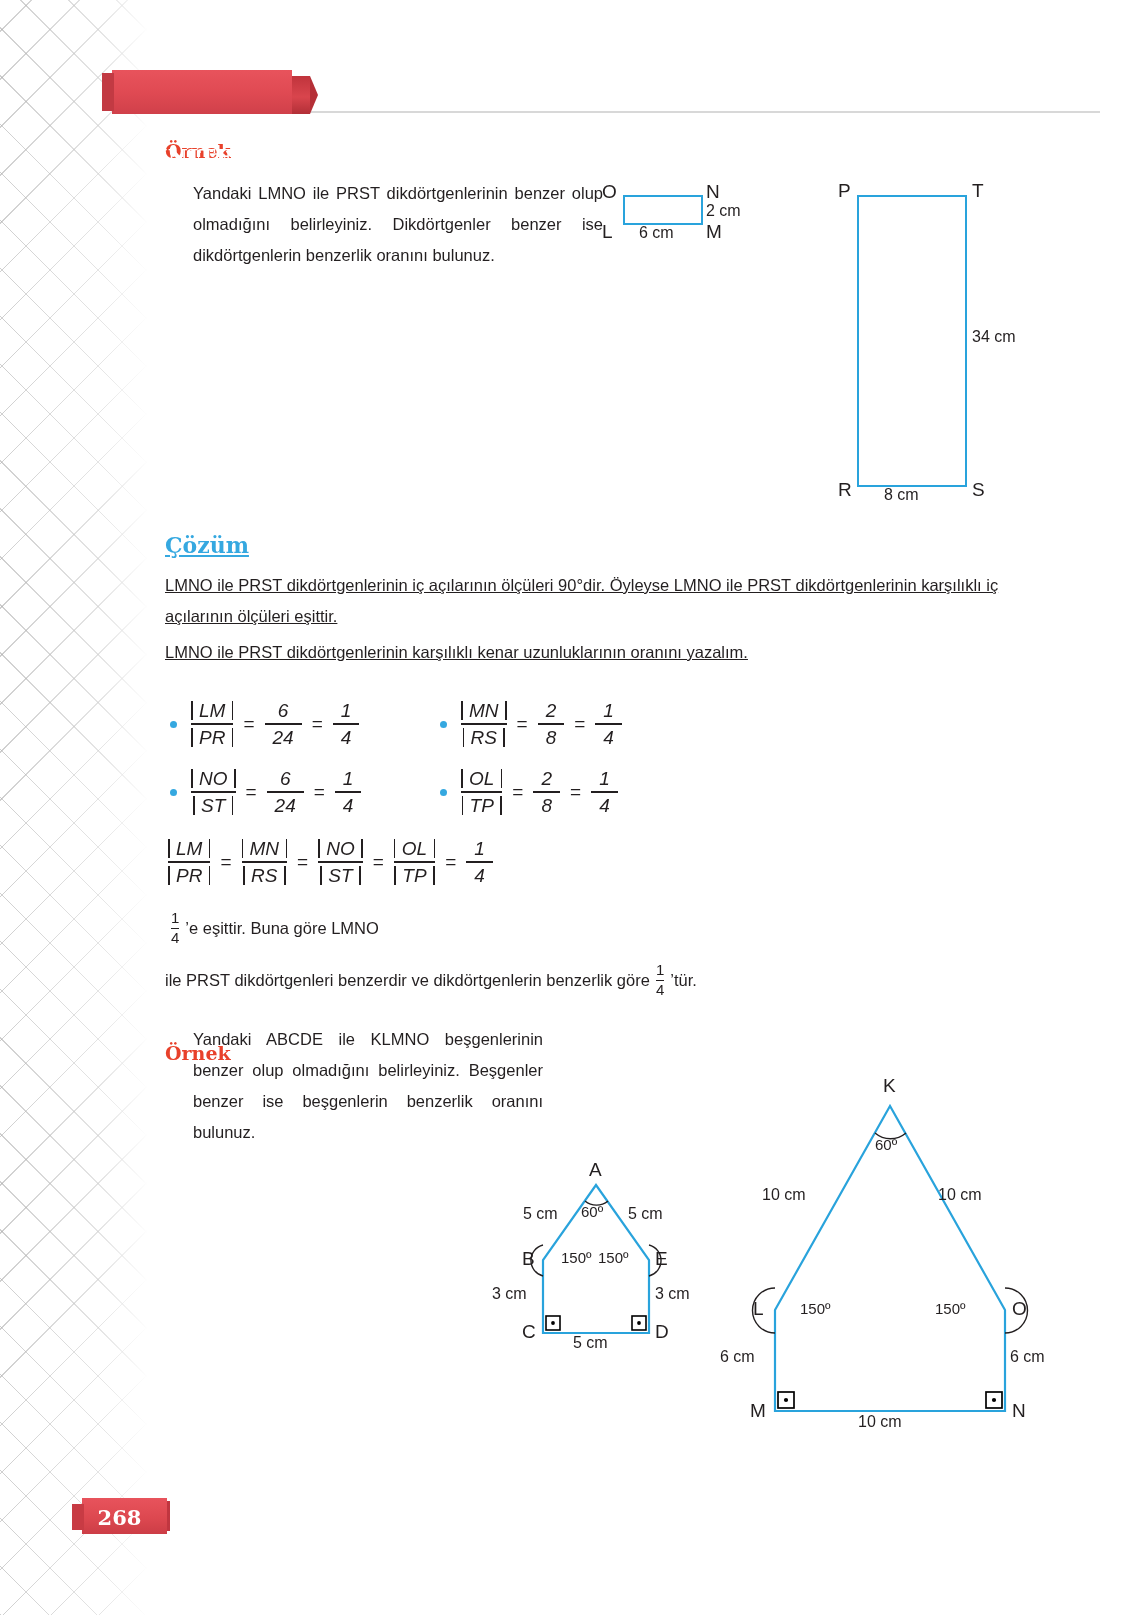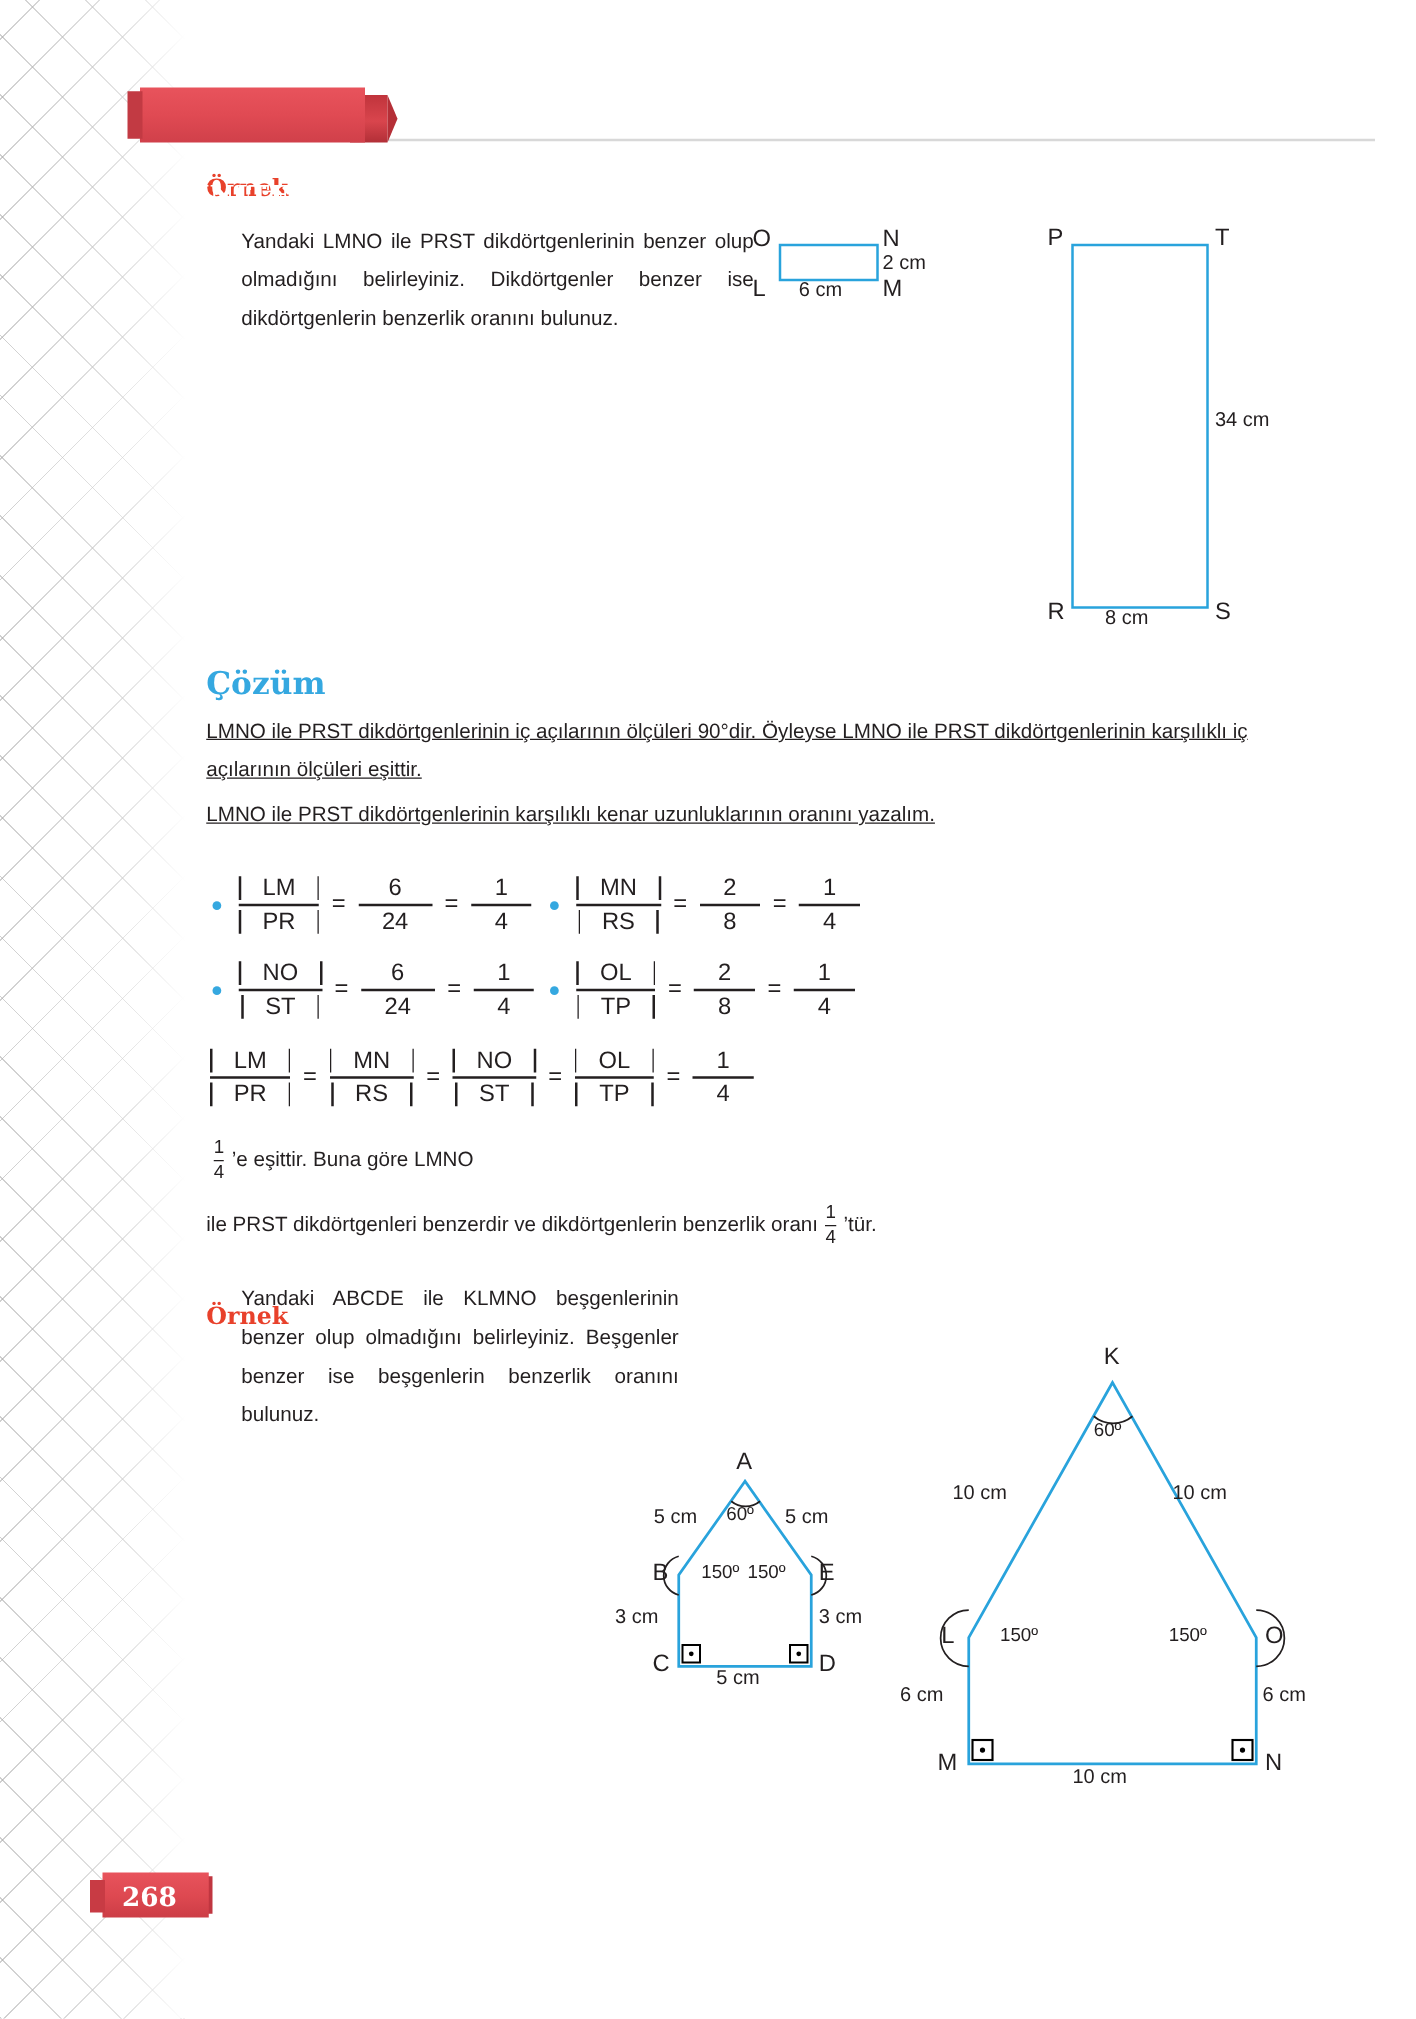--- a/index.html
+++ b/index.html
@@ -86,23 +86,24 @@
   .ornek-head {
     position: absolute;
     color: #e8412b;
     font-size: 19px;
     font-weight: bold;
     font-family: "DejaVu Serif", serif;
   }
   .cozum-head {
     position: absolute;
     color: #35a8e0;
-    font-size: 25px;
+    font-size: 22px;
     font-weight: bold;
     font-family: "DejaVu Serif", serif;
+    text-decoration: underline;
   }
   .para {
     position: absolute;
     color: #231f20;
     font-size: 16.5px;
     line-height: 31px;
     text-align: justify;
     text-justify: inter-word;
     margin-left: 28px;
   }
@@ -125,21 +126,21 @@
   .mathrow { position: absolute; display: flex; align-items: center; }
   .bullet {
     width: 7px; height: 7px; border-radius: 50%;
     background: #35a8e0; margin-right: 11px;
   }
   .frac {
     display: inline-flex; flex-direction: column; align-items: center;
     font-size: 19px; color: #231f20; line-height: 1.12;
     margin: 0 3px;
   }
-  .frac .num, .frac .den { padding: 0 19px; white-space: nowrap; }
+  .frac .num, .frac .den { padding: 0 8px; white-space: nowrap; font-style: italic; }
   .frac .bar { width: 100%; height: 1.6px; background: #231f20; margin: 2px 0; }
   .seg { position: relative; padding: 0 5px; }
   .seg:before, .seg:after {
     content: ""; position: absolute; top: 1px; bottom: 1px; width: 1.5px; background: #231f20;
   }
   .seg:before { left: 0; }
   .seg:after  { right: 0; }
   .eq { font-size: 19px; color: #231f20; margin: 0 7px; }
   .smallfrac {
     display: inline-flex; flex-direction: column; align-items: center;
@@ -349,21 +350,21 @@
 <div style="position:absolute; left:165px; top:910px; width:890px; display:flex; align-items:center; font-size:16.5px; color:#231f20;">
   <span class="smallfrac" style="margin:0 6px;">
     <span>1</span>
     <span class="bar"></span>
     <span>4</span>
   </span>
   <span>’e eşittir. Buna göre LMNO</span>
 </div>
 
 <div style="position:absolute; left:165px; top:962px; width:890px; display:flex; align-items:center; font-size:16.5px; color:#231f20;">
-  <span>ile PRST dikdörtgenleri benzerdir ve dikdörtgenlerin benzerlik oranı</span>
+  <span>ile PRST dikdörtgenleri benzerdir ve dikdörtgenlerin benzerlik göre</span>
   <span class="smallfrac" style="margin:0 6px;">
     <span>1</span>
     <span class="bar"></span>
     <span>4</span>
   </span>
   <span>’tür.</span>
 </div>
 
 <div class="ornek-head" style="left:165px; top:1042px;">Örnek</div>
 

